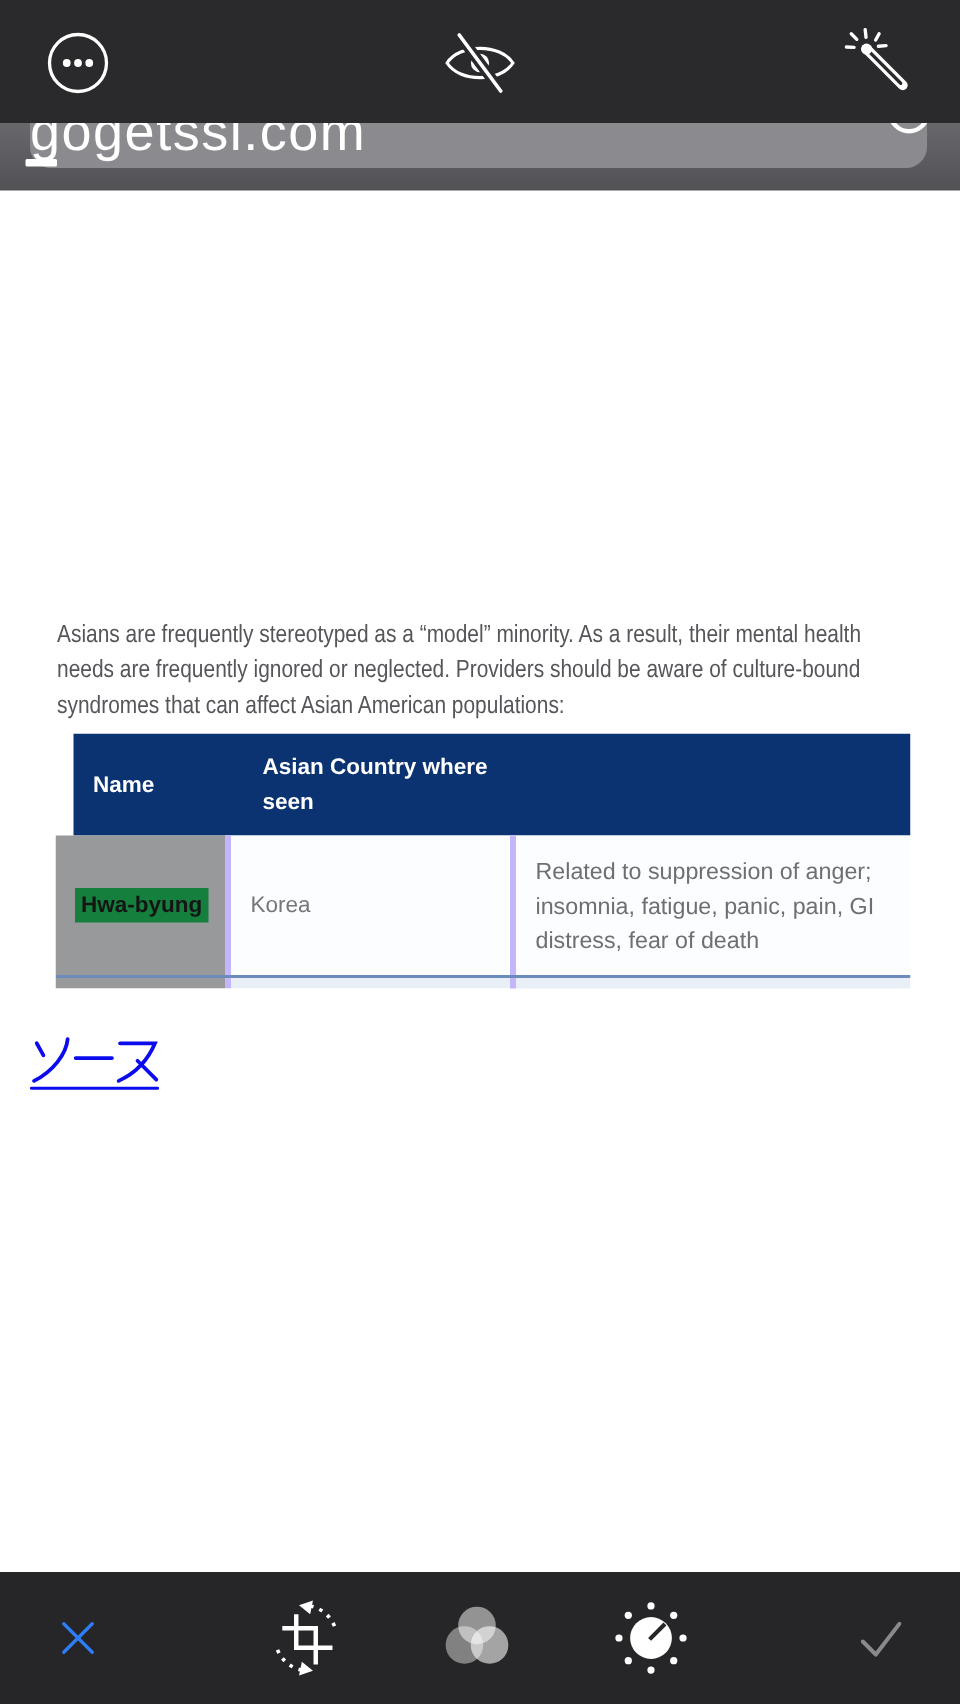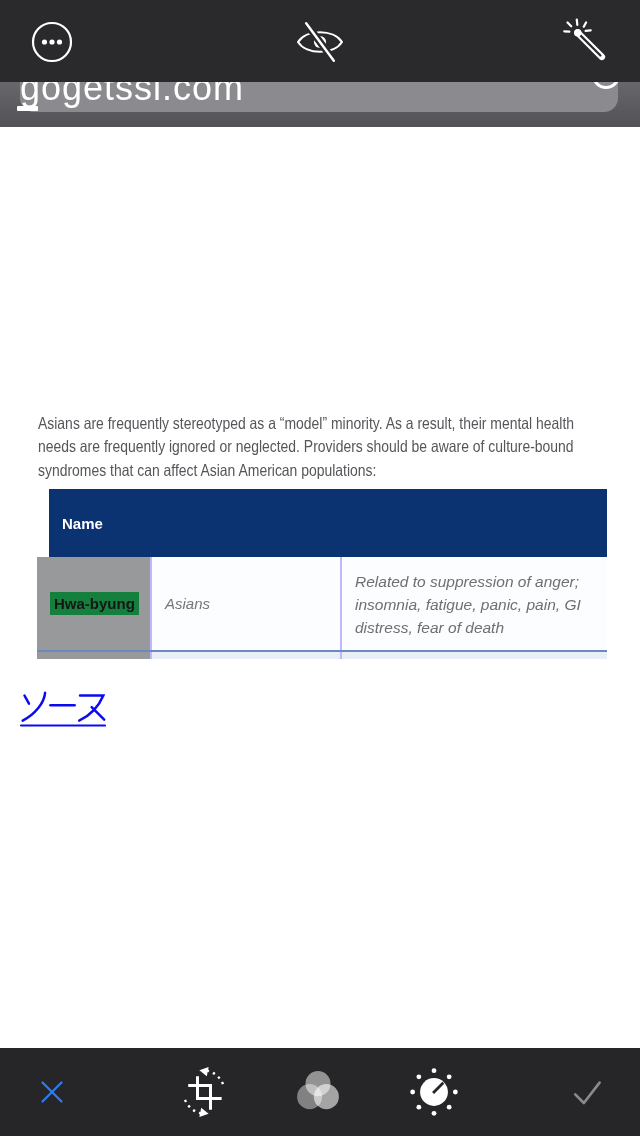--- a/index.html
+++ b/index.html
@@ -23,21 +23,21 @@
   
   .ptable{position:absolute;left:37px;top:407px;width:570px;height:170px;overflow:hidden;font-size:15px;}
   .ptable *{box-sizing:border-box;}
   .thead{display:flex;height:68px;background:#0b3271;color:#fff;font-weight:bold;margin-left:12px;}
   .th{display:flex;align-items:center;line-height:23px;}
   .c1{width:113px;padding-left:13px;}
   .c2{width:190px;padding-left:13px;padding-right:12px;}
   .c3{width:267px;padding-left:13px;padding-right:14px;}
   .trow{display:flex;height:93px;}
   .td{background:#fcfdfe;color:#75767a;}
-  .td.c2,.td.c3{border-left:2px solid #c4b5fd;font-style:italic;}
+  .td.c2,.td.c3{border-left:4px solid #c4b5fd;}
   .namecell{background:#98999b;display:flex;align-items:center;}
   .td.c2{display:flex;align-items:center;}
   .td.c3{padding-top:13px;font-size:15.5px;line-height:23px;color:#6e6f71;}
   .hl{background:#15803d;color:#151515;font-weight:bold;padding:3px 4px;}
   .trow.partial{border-top:2px solid #6b8cba;height:9px;}
   .trow.partial .td{background:#e9eff7;}
   .trow.partial .namecell{background:#98999b;}
   
   .source-link{position:absolute;left:20px;top:608px;display:block;line-height:0;text-decoration:none;}
   
@@ -94,26 +94,27 @@
       </div>
       <div class="reader-partial"></div>
       <div class="reload-partial"></div>
     </div>
 
     <p class="para">Asians are frequently stereotyped as a “model” minority. As a result, their mental health needs are frequently ignored or neglected. Providers should be aware of culture-bound syndromes that can affect Asian American populations:</p>
 
     <div class="ptable">
       <div class="thead">
         <div class="th c1">Name</div>
+        <div class="th c2">Asian Country where seen</div>
       </div>
       <div class="trow">
         <div class="td c1 namecell">
           <span class="hl">Hwa-byung</span>
         </div>
-        <div class="td c2">Asians</div>
+        <div class="td c2">Korea</div>
         <div class="td c3">Related to suppression of anger; insomnia, fatigue, panic, pain, GI distress, fear of death</div>
       </div>
       <div class="trow partial">
         <div class="td c1 namecell"></div>
         <div class="td c2"></div>
         <div class="td c3"></div>
       </div>
     </div>
 
     <a class="source-link" href="#" aria-label="ソース">

